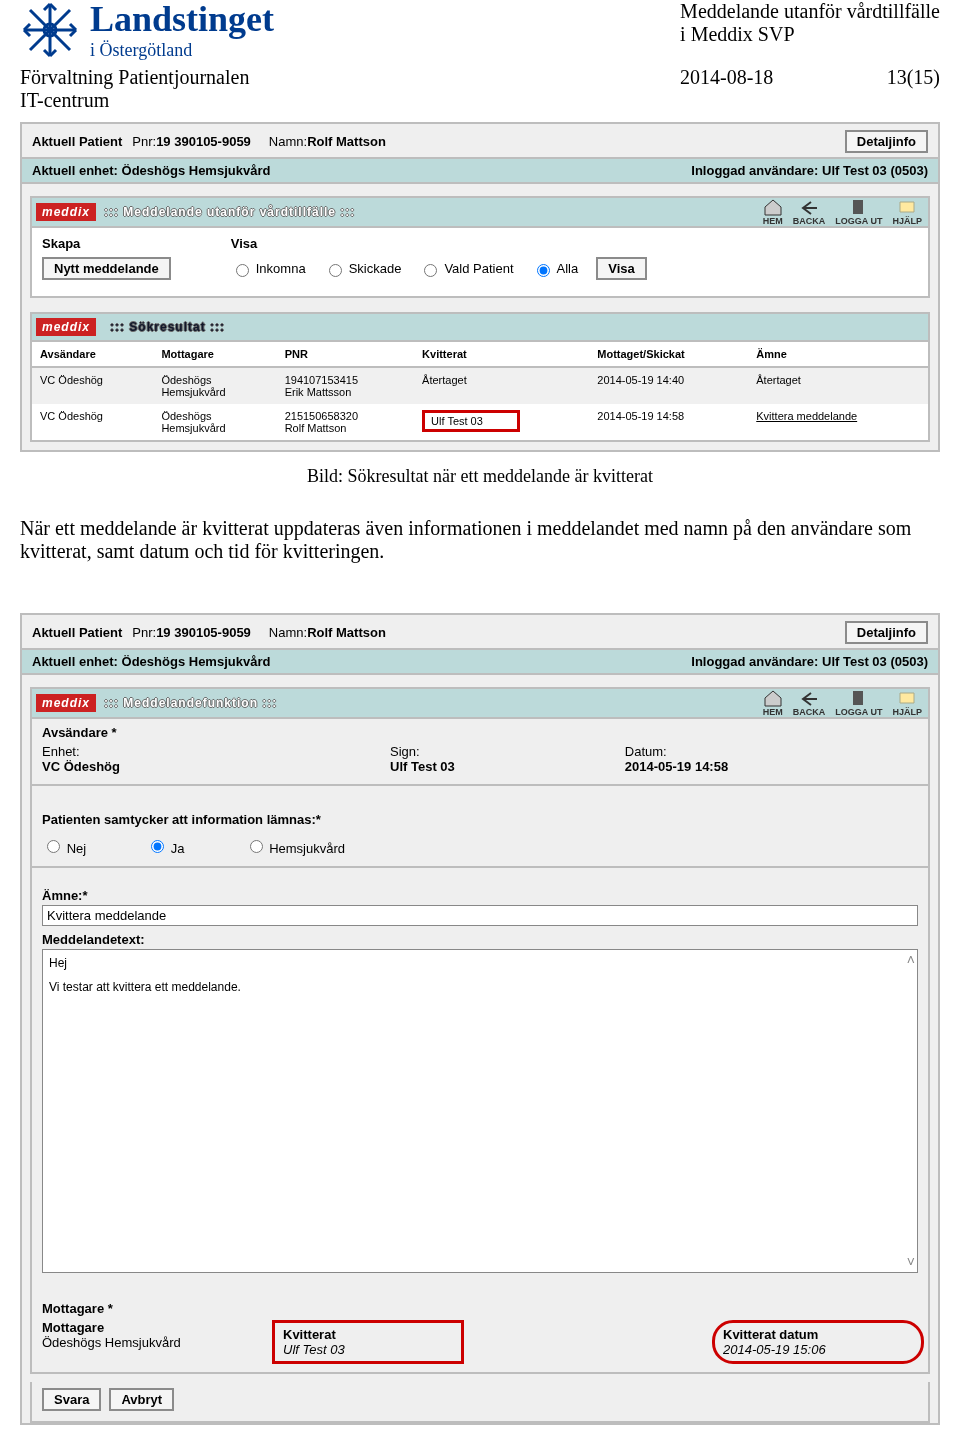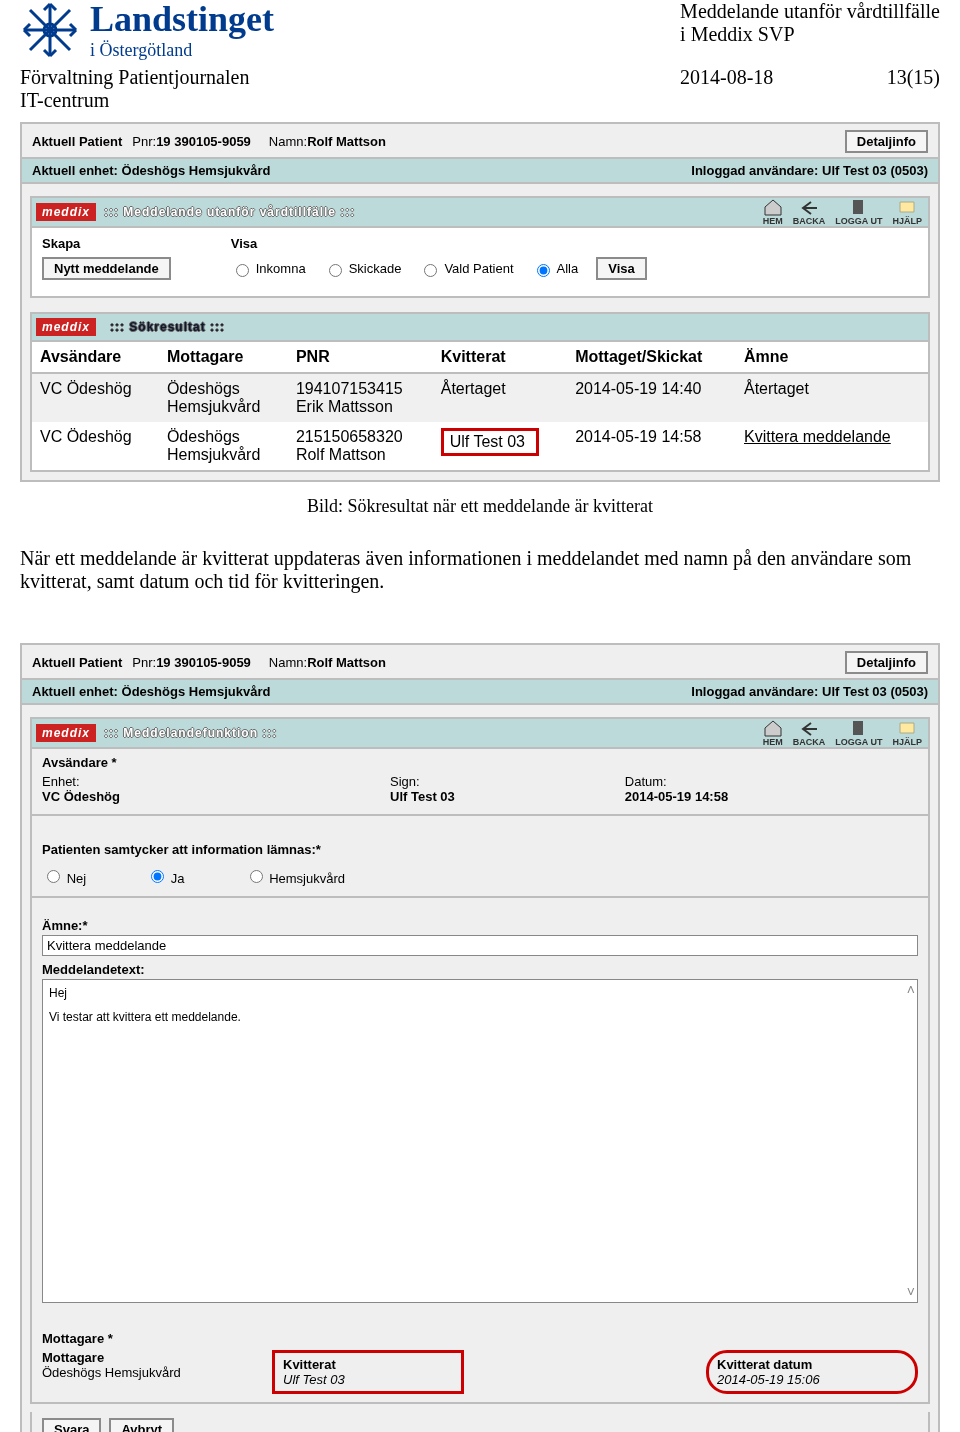--- a/index.html
+++ b/index.html
@@ -30,21 +30,21 @@
   .nav-icon { display:flex; flex-direction:column; align-items:center; font-size:9px; font-weight:bold; color:#333; cursor:pointer; }
   .nav-svg { width:20px; height:18px; }
   .filter-box { border:2px solid #bdbdbd; border-top:none; margin:0 8px 14px 8px; background:#fff; padding:8px 10px 16px 10px; display:flex; gap:60px; }
   .filter-group { display:flex; flex-direction:column; gap:6px; }
   .filter-head { font-weight:bold; }
   .radio-row { display:flex; align-items:center; gap:4px; }
   .radio-row label { margin-right:14px; }
   .results-bar { display:flex; align-items:center; background:#bcdada; border:2px solid #bdbdbd; margin:0 8px; }
   .results-title { color:#0f172a; font-size:12px; text-shadow:-1px 0 #6a6a6a,1px 0 #6a6a6a,0 -1px #6a6a6a,0 1px #6a6a6a; letter-spacing:1px; font-weight:bold; margin-left:6px; }
   .results-table { border:2px solid #bdbdbd; border-top:none; margin:0 8px 8px 8px; background:#fff; }
-  table.rt { width:100%; border-collapse:collapse; font-size:16px; }
+  table.rt { width:100%; border-collapse:collapse; font-size:11px; }
   table.rt th { text-align:left; font-weight:bold; padding:6px 8px; background:#fff; border-bottom:2px solid #bdbdbd; }
   table.rt td { padding:6px 8px; vertical-align:top; background:#f0f0f0; }
   table.rt tr.even td { background:#fff; }
   .subline { display:block; }
   .link-u { text-decoration:underline; cursor:pointer; }
   .hl-red { border:3px solid #cc0000; padding:2px 6px; display:inline-block; min-width:80px; }
   .caption { text-align:center; font-family:"Times New Roman",serif; font-size:18px; margin:14px 0 30px 0; }
   .body-para { font-family:"Times New Roman",serif; font-size:20px; margin:30px 0 50px 0; }
   .legend { border:2px solid #bdbdbd; border-top:none; margin:0 8px 0 8px; background:#efefef; padding:6px 10px 10px 10px; }
   .legend-title { font-weight:bold; margin-bottom:4px; }
@@ -52,21 +52,21 @@
   .info-col .lbl { display:block; }
   .info-col .val { font-weight:bold; display:block; }
   .consent-row { display:flex; gap:60px; align-items:center; margin-top:10px; }
   .sect-gap { height:20px; background:#efefef; margin:0 8px; border-left:2px solid #bdbdbd; border-right:2px solid #bdbdbd; }
   .flat-label { font-weight:bold; margin:0 8px; border-left:2px solid #bdbdbd; border-right:2px solid #bdbdbd; padding:0 10px 2px 10px; background:#efefef; }
   .subject-input { margin:0 8px; border-left:2px solid #bdbdbd; border-right:2px solid #bdbdbd; background:#efefef; padding:0 10px; }
   .subject-input input { width:100%; font-size:13px; font-family:Verdana,Arial,sans-serif; border:1px solid #888; padding:2px 4px; box-sizing:border-box; }
   .msg-box-wrap { margin:0 8px; border-left:2px solid #bdbdbd; border-right:2px solid #bdbdbd; background:#efefef; padding:0 10px 0 10px; }
   .msg-box { background:#fff; border:1px solid #888; height:310px; padding:6px; font-size:12px; position:relative; }
   .scroll-arrow { position:absolute; right:2px; font-size:14px; color:#888; }
-  .recip-box { margin:0 8px 0 8px; border:2px solid #bdbdbd; border-top:none; background:#efefef; padding:8px 10px 8px 10px; }
+  .recip-box { margin:0 8px 0 8px; border:2px solid #bdbdbd; border-top:none; background:#efefef; padding:8px 4px 8px 10px; }
   .recip-grid { display:flex; gap:10px; align-items:flex-start; }
   .recip-col { flex:0 0 auto; }
   .recip-col .h { font-weight:bold; display:block; }
   .col-red { border:3px solid #cc0000; padding:4px 8px; }
   .btn-row { display:flex; gap:8px; justify-content:flex-start; margin:8px 8px 0 8px; border-left:2px solid #bdbdbd; border-right:2px solid #bdbdbd; border-bottom:2px solid #bdbdbd; background:#efefef; padding:6px 10px 10px 10px; }
 </style>
 </head>
 <body>
 
 <div class="page">

